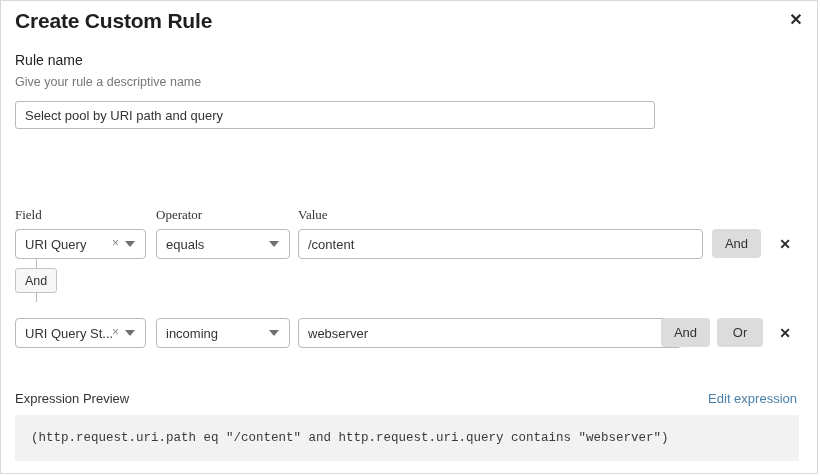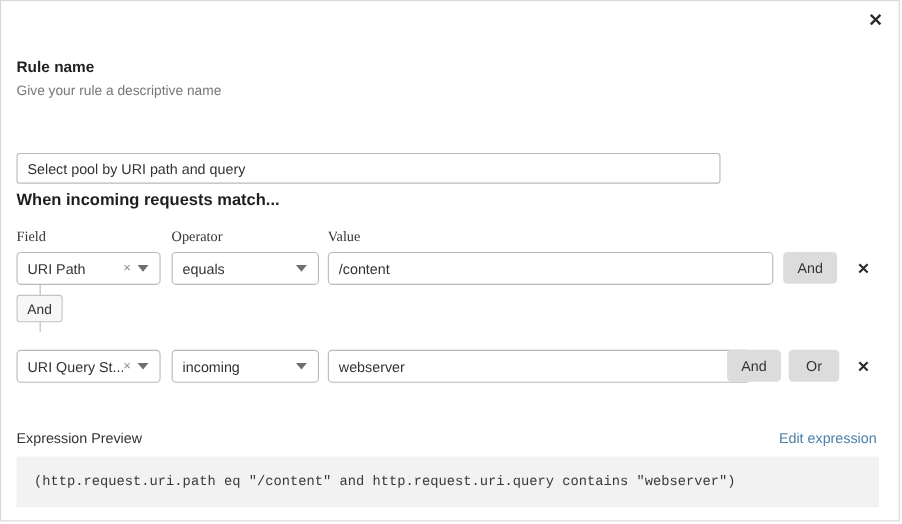--- a/index.html
+++ b/index.html
@@ -49,21 +49,21 @@
     color: #2b2b2b;
     line-height: 1;
   }
 
   
   .rule-name-label {
     position: absolute;
     left: 14px;
     top: 51px;
     font-size: 14px;
-    font-weight: bold;
+    font-weight: normal;
     color: #222222;
   }
   .rule-name-hint {
     position: absolute;
     left: 14px;
     top: 74px;
     font-size: 12.5px;
     color: #777777;
   }
   .rule-name-input {
@@ -74,21 +74,20 @@
     height: 28px;
     box-sizing: border-box;
     border: 1px solid #b9b9b9;
     border-radius: 3px;
     background: #ffffff;
     font-family: "Liberation Sans", sans-serif;
     font-size: 13px;
     color: #333333;
     padding: 0 9px;
     outline: none;
-    margin-top: 38px;
   }
 
   
   .section-heading {
     position: absolute;
     left: 14px;
     top: 172px;
     font-size: 15px;
     font-weight: bold;
     color: #1e1e1e;
@@ -261,35 +260,35 @@
     color: #3a3a3a;
     padding-left: 16px;
     white-space: pre;
   }
 </style>
 </head>
 <body>
 
 <div class="dialog">
 
+  <div class="dialog-title">Create Custom Rule</div>
   <div class="close-btn">✕</div>
 
   <div class="rule-name-label">Rule name</div>
   <div class="rule-name-hint">Give your rule a descriptive name</div>
   <input class="rule-name-input" type="text" value="Select pool by URI path and query" style="">
 
-  <div class="section-heading">When incoming requests match...</div>
 
   <div class="col-label col-field">Field</div>
   <div class="col-label col-operator">Operator</div>
   <div class="col-label col-value">Value</div>
 
   <div class="row row-1">
     <div class="select-box select-field">
-      <span class="select-text">URI Path</span>
+      <span class="select-text">URI Query</span>
       <span class="select-clear">×</span>
       <span class="caret"></span>
     </div>
     <div class="select-box select-operator">
       <span class="select-text">equals</span>
       <span class="caret"></span>
     </div>
     <input class="text-input value-1" type="text" value="/content" style="">
     <div class="logic-btn and-1">And</div>
     <div class="delete-x">✕</div>

